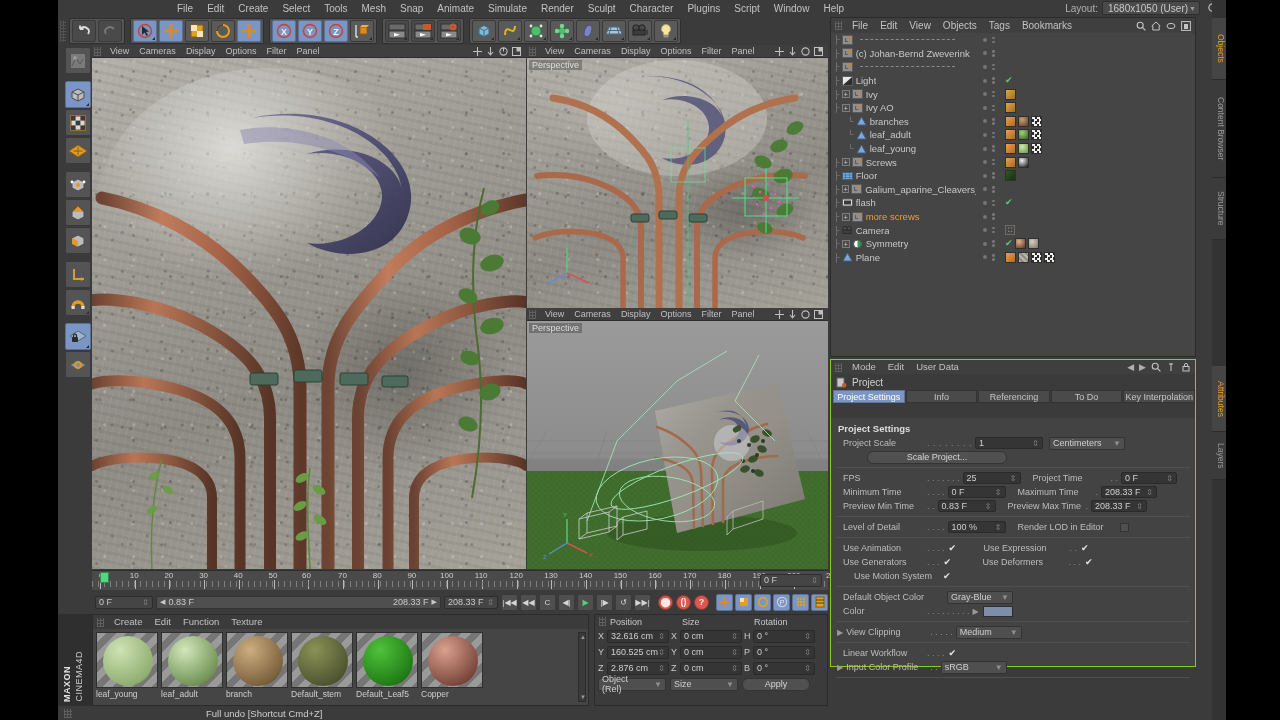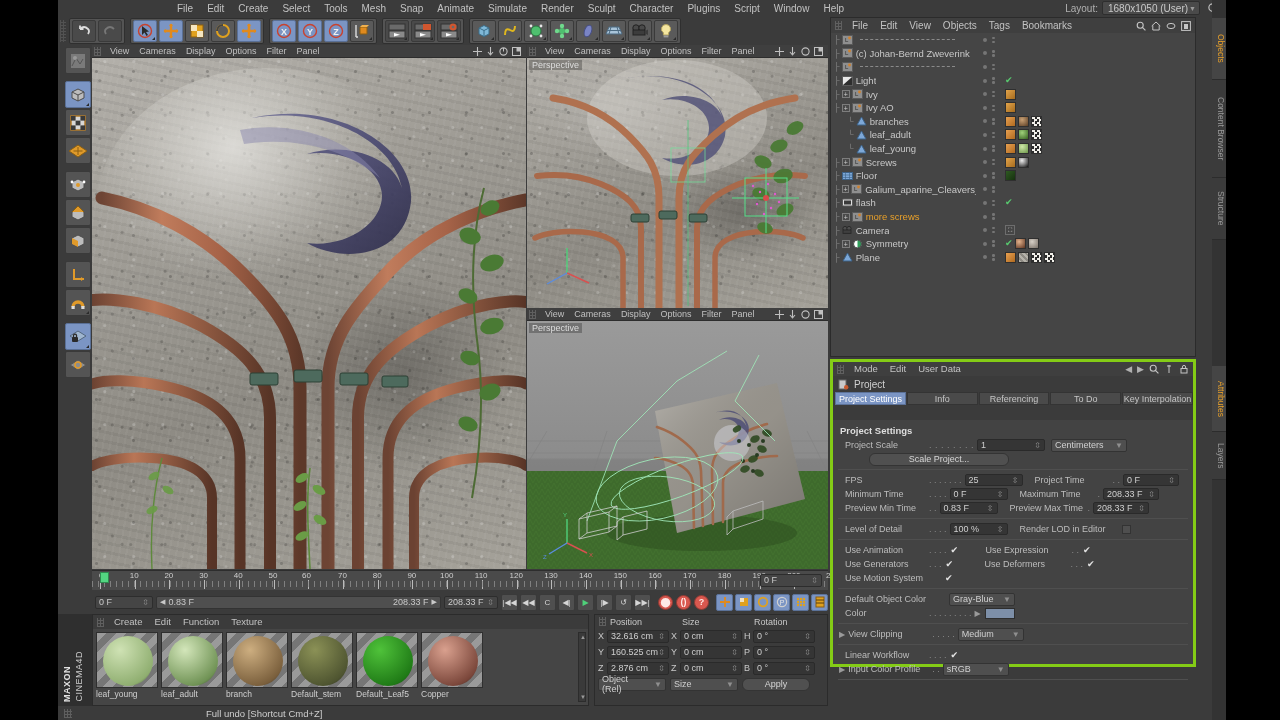--- a/index.html
+++ b/index.html
@@ -88,21 +88,21 @@
   .om-icons { margin-left:auto; display:flex; gap:5px; padding-right:4px; align-items:center; }
   .om-body { position:absolute; left:0; right:0; top:15px; bottom:0; background:#454545; display:flex; }
   .orow { height:13.6px; display:flex; align-items:center; font-size:9.5px; color:#c8c8c8; white-space:nowrap; position:relative; }
   .orow .exp { width:8px; height:8px; border:1px solid #7d7d7d; color:#cfcfcf; font-size:7px; line-height:7px; text-align:center; margin-right:2px; background:#4a4a4a; }
   .orow .dash { flex:1; border-top:1px dashed #8a8a8a; height:1px; margin:0 4px; max-width:95px; }
   .orow.sel { color:#e8a02a; }
   .oicon { width:11px; height:10px; margin-right:3px; display:inline-block; vertical-align:middle; }
   .tag { width:11px; height:11px; border:1px solid #2f2f2f; }
 
   
-  .am { position:absolute; left:830px; top:359px; width:366px; height:308px; background:#3b3b3b; border:3px solid #84cc16; }
+  .am { position:absolute; left:830px; top:359px; width:366px; height:308px; background:#3b3b3b; border:1px solid #84cc16; }
   .am-head { height:14px; display:flex; align-items:center; background:#3f3f3f; padding-left:2px; }
   .am-head .vm { padding:0 6px; font-size:9.5px; color:#c2c2c2; line-height:14px; }
   .am-obj { height:16px; display:flex; align-items:center; gap:5px; padding-left:5px; font-size:10px; color:#d0d0d0; background:#3b3b3b; }
   .am-tabs { display:flex; height:13px; background:#3b3b3b; padding-left:2px; gap:1px; }
   .am-tab { flex:1; text-align:center; font-size:9px; line-height:13px; color:#c5c5c5; background:#4a4a4a; border:1px solid #343434; }
   .am-tab.act { background:#7b95c4; color:#fff; border-color:#5c7299; }
   .am-body { position:absolute; left:0; right:0; top:58px; bottom:0; background:#434343; padding:3px 4px; }
   .sec-title { font-size:9.5px; color:#dedede; font-weight:bold; padding:2px 3px; }
   .prow { display:flex; align-items:center; height:14px; font-size:9px; color:#bfbfbf; }
   .plabel { width:84px; white-space:nowrap; overflow:hidden; color:#bdbdbd; }
@@ -1308,21 +1308,21 @@
       </div>
       <div class="prow" style="padding-left:8px;">
         <span class="plabel">Use Generators</span>
         <span style="color:#8c8c8c;margin-right:4px;">. . .</span>
         <span class="chk">✔</span>
         <span class="plabel" style="width:86px;margin-left:30px;">Use Deformers</span>
         <span style="color:#8c8c8c;margin-right:4px;">. . .</span>
         <span class="chk">✔</span>
       </div>
       <div class="prow" style="padding-left:8px;">
-        <span class="plabel" style="width:100px;">Use Motion System</span>
+        <span class="plabel" style="width:100px;text-align:center;">Use Motion System</span>
         <span class="chk">✔</span>
       </div>
 
       <div class="hsep"></div>
 
       <div class="prow" style="padding-left:8px;">
         <span class="plabel" style="width:104px;">Default Object Color</span>
         <div class="pdrop" style="width:66px;">
           <span>Gray-Blue</span>
             <span class="spin">▼</span>

